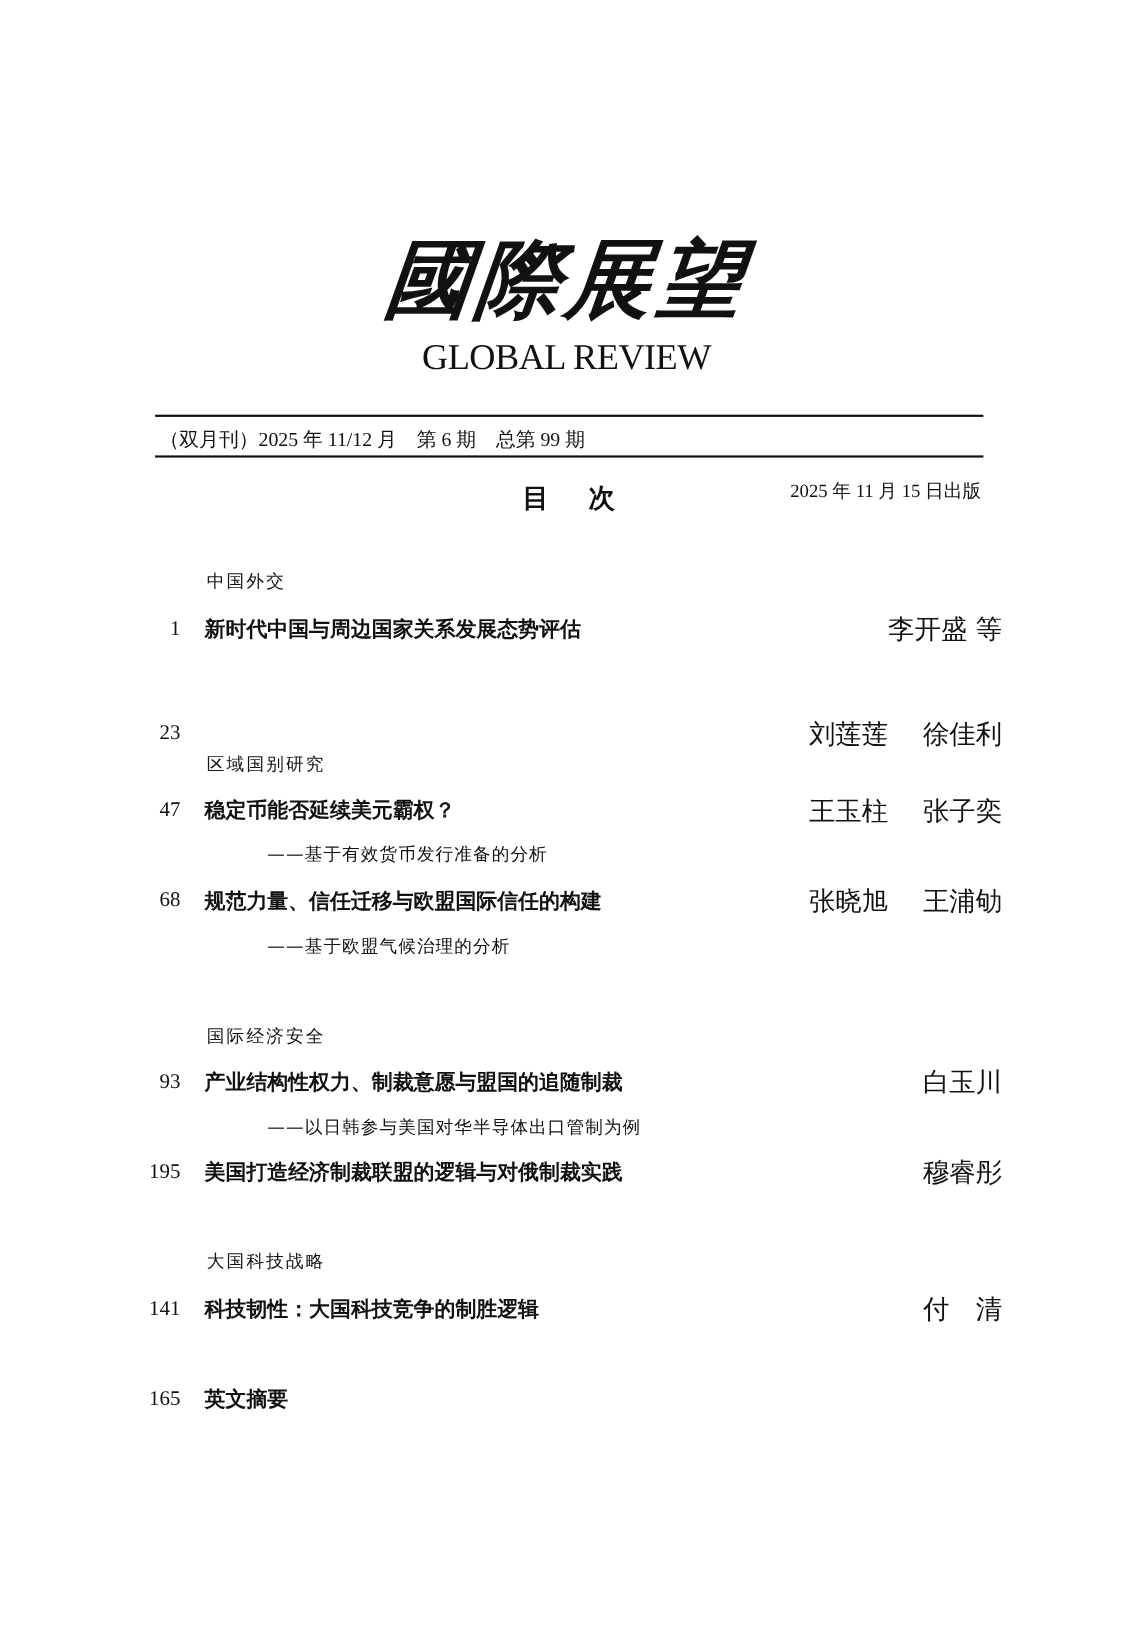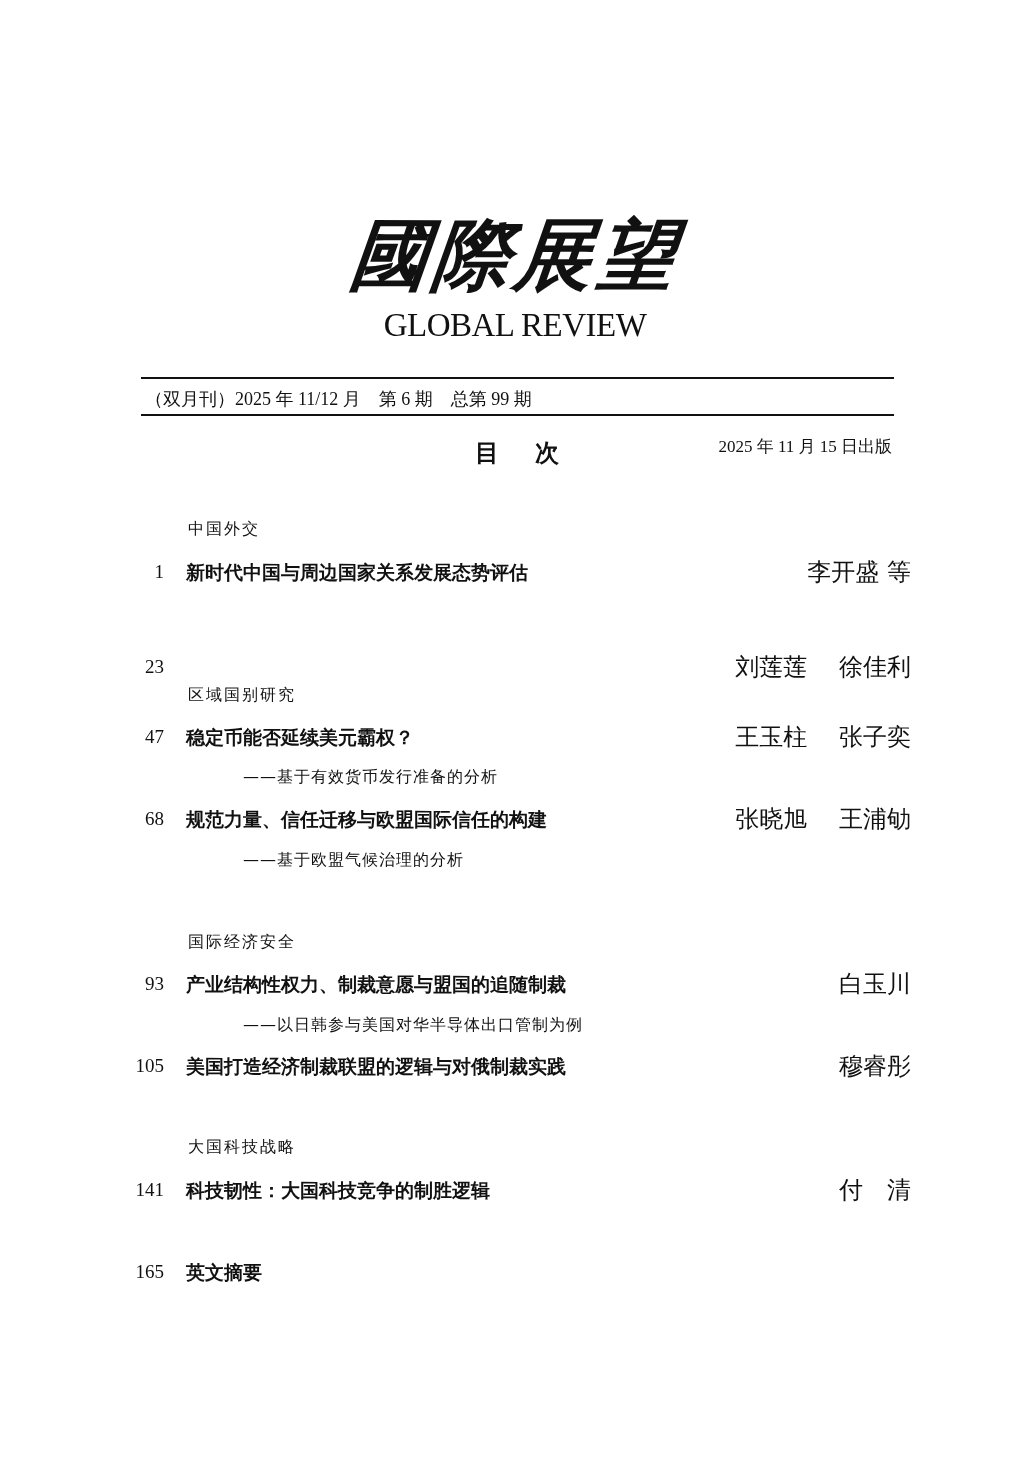--- a/index.html
+++ b/index.html
@@ -56,21 +56,21 @@
 <div class="subtitle" style="top:849px;">——基于欧盟气候治理的分析</div>
 
 <div class="section" style="top:929px;">国际经济安全</div>
 <div class="entry" style="top:970px;">
   <span class="page">93</span>
   <span class="title">产业结构性权力、制裁意愿与盟国的追随制裁</span>
   <span class="authors">白玉川</span>
 </div>
 <div class="subtitle" style="top:1014px;">——以日韩参与美国对华半导体出口管制为例</div>
 <div class="entry" style="top:1052px;">
-  <span class="page">105</span>
+  <span class="page">195</span>
   <span class="title">美国打造经济制裁联盟的逻辑与对俄制裁实践</span>
   <span class="authors">穆睿彤</span>
 </div>
 
 <div class="section" style="top:1134px;">大国科技战略</div>
 <div class="entry" style="top:1176px;">
   <span class="page">141</span>
   <span class="title">科技韧性：大国科技竞争的制胜逻辑</span>
   <span class="authors">付　清</span>
 </div>

